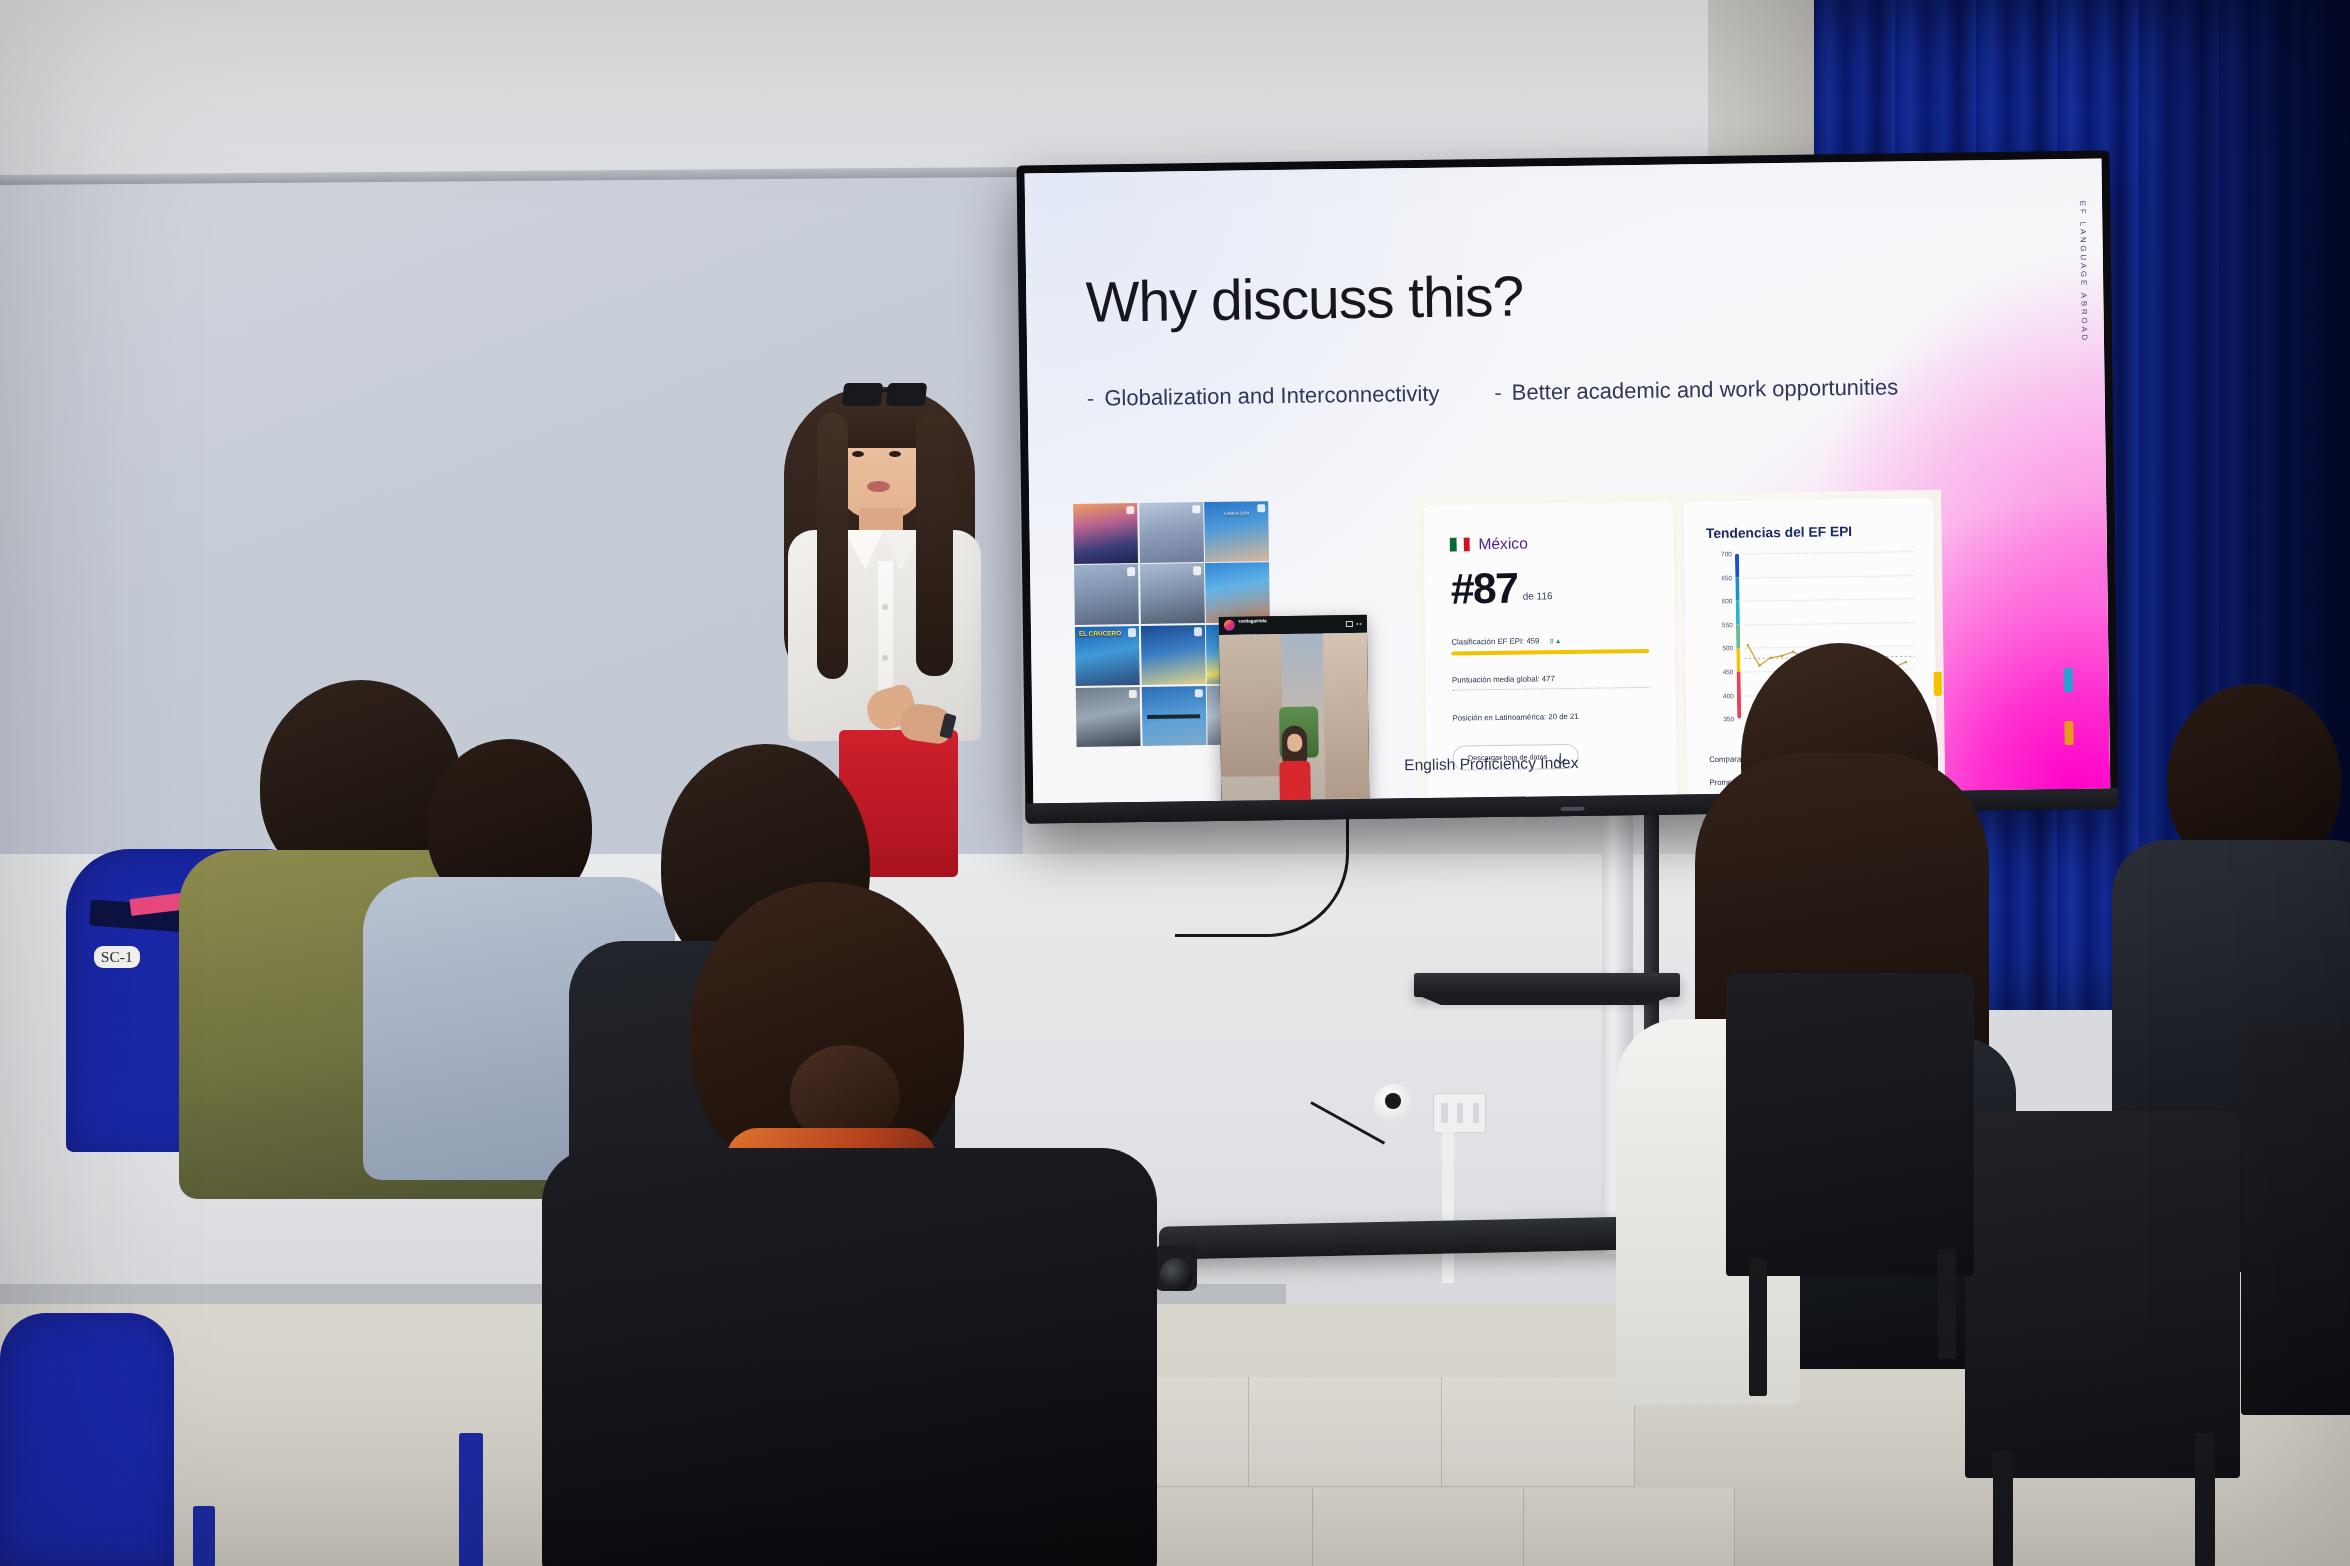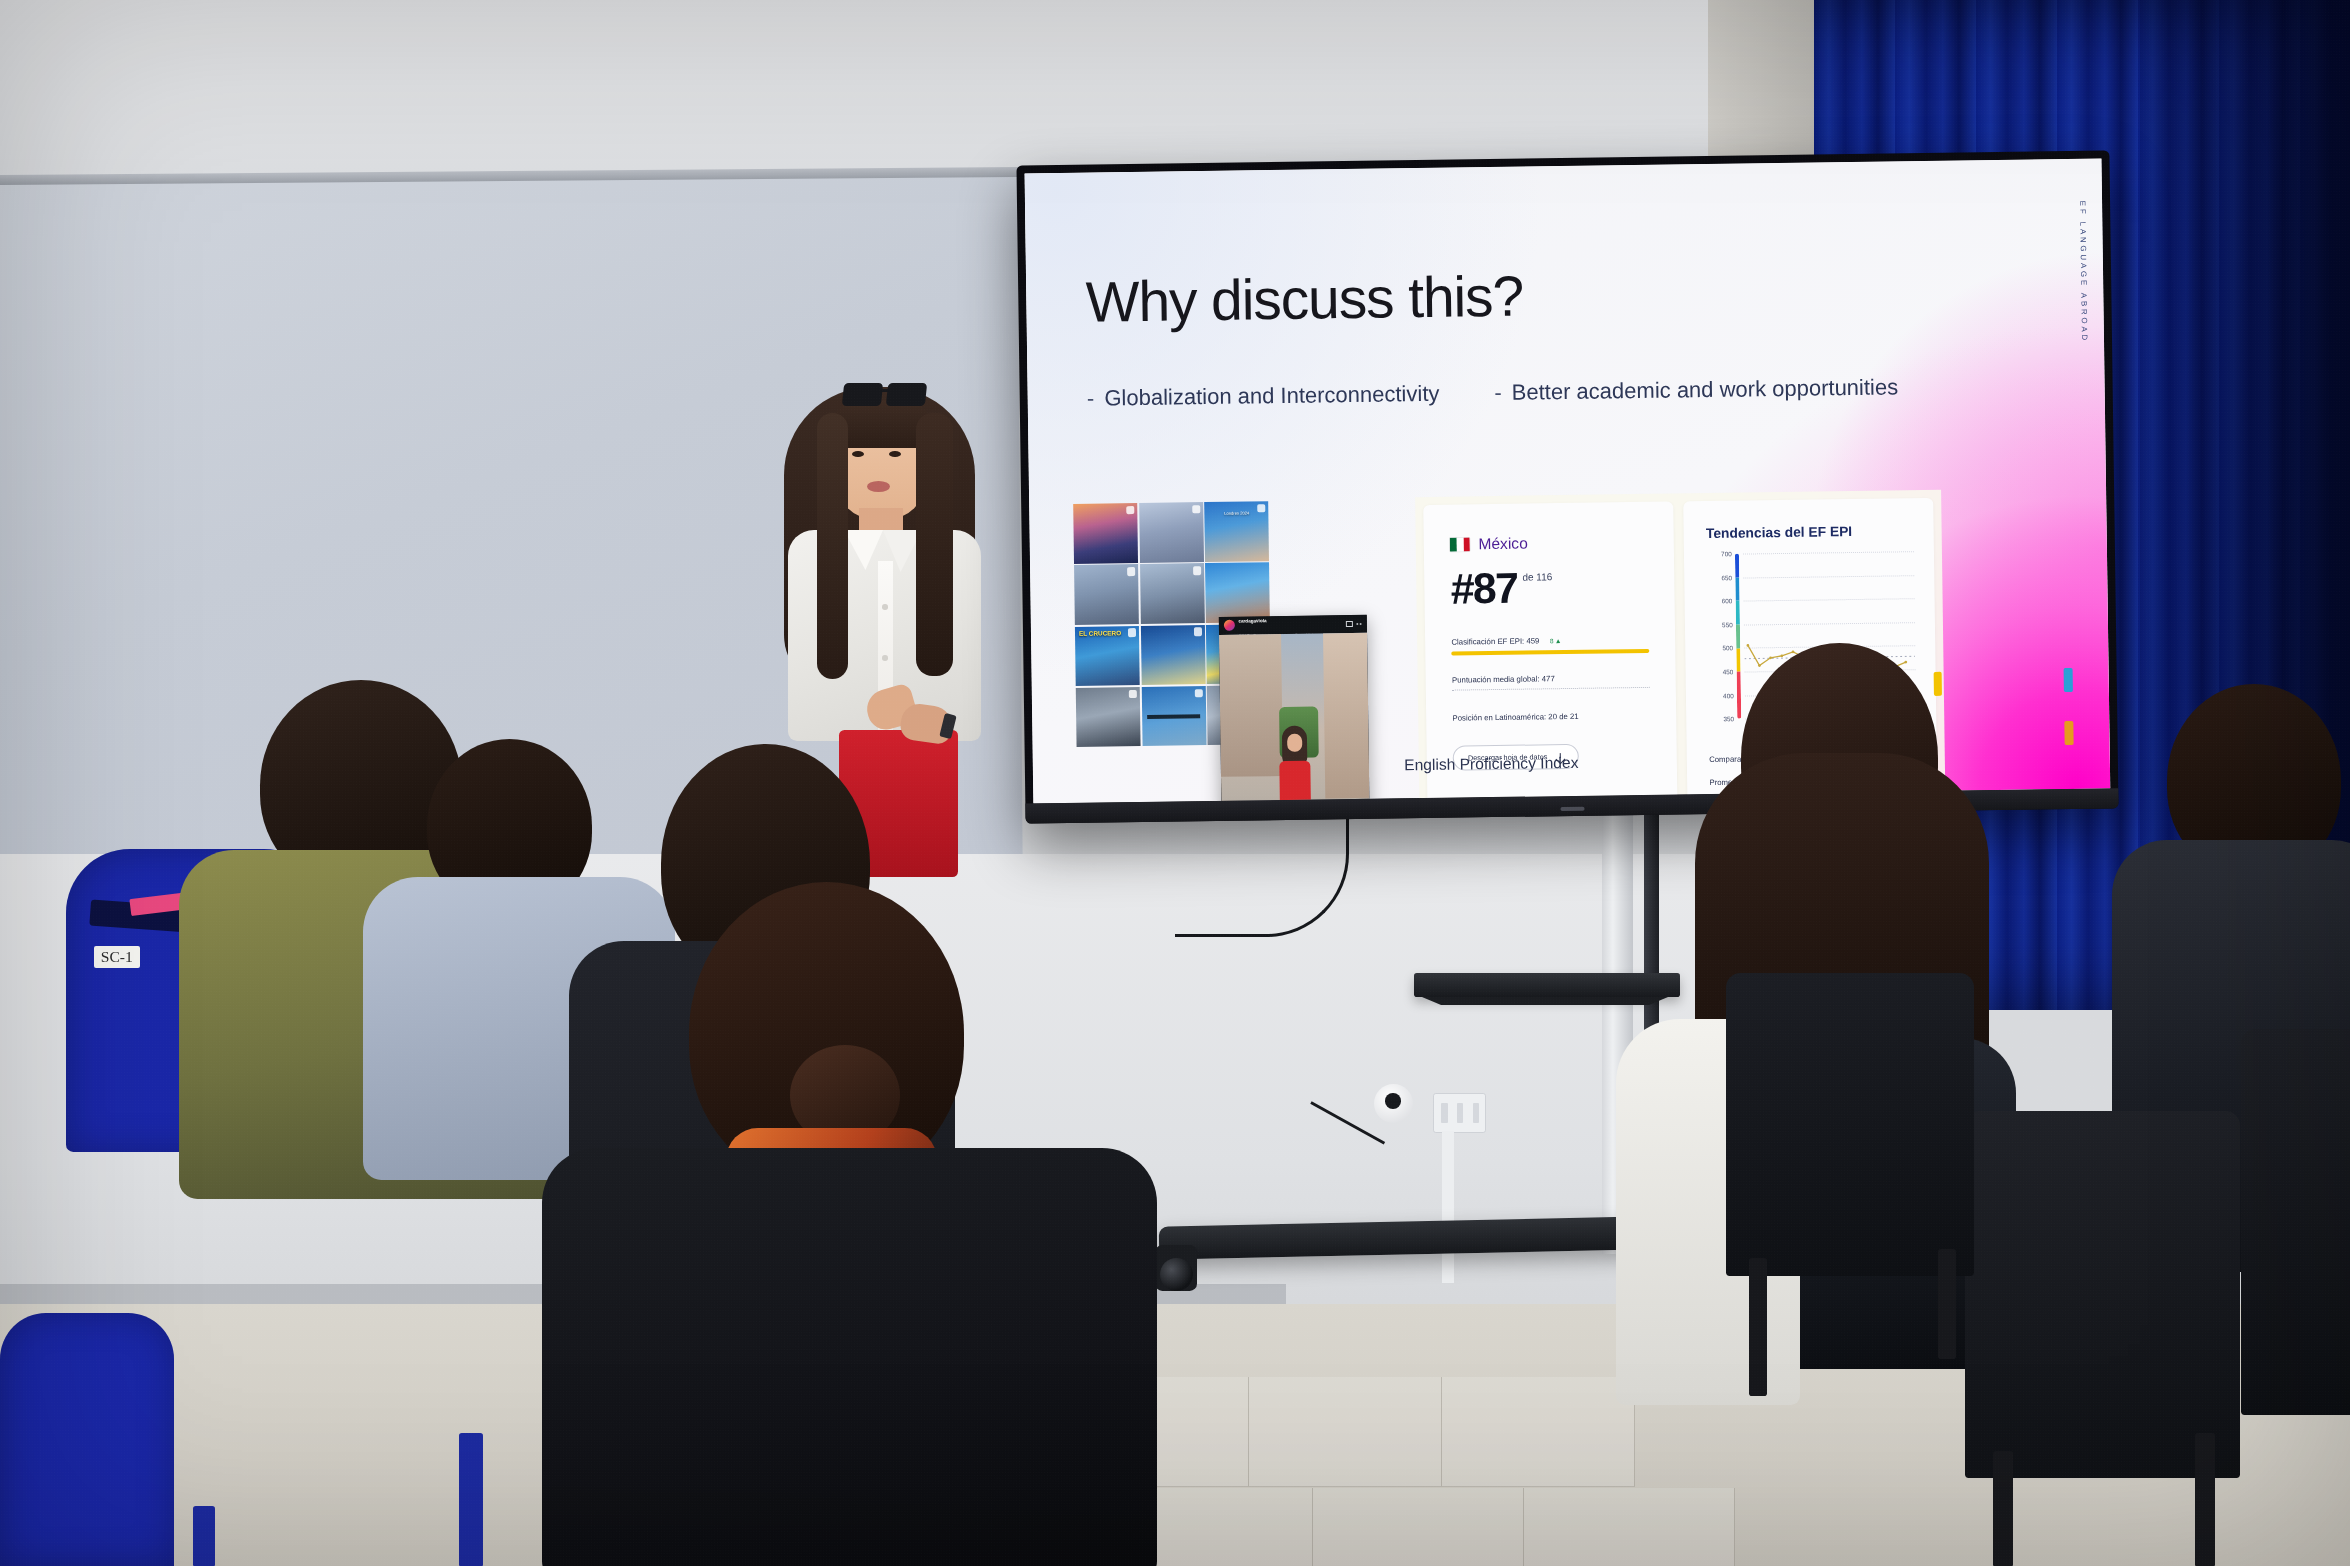--- a/index.html
+++ b/index.html
@@ -128,21 +128,21 @@
   .efcard{position:absolute;left:394px;top:337px;width:250px;height:303px;
     background:#fcfcfd;border-radius:6.4px;box-shadow:0 0.9px 3.7px rgba(0,0,0,.05);}
   .ef-country{position:absolute;left:26px;top:31px;display:flex;align-items:center;gap:8.3px;}
   .mxflag{width:20px;height:13.8px;display:flex;border-radius:0.9px;overflow:hidden;
     box-shadow:0 0 0 0.5px rgba(0,0,0,.15);}
   .mxflag i{flex:1;height:100%;display:block;}
   .mx-g{background:#046a38;} .mx-w{background:#fff;} .mx-r{background:#ce1126;}
   .ef-cname{font-size:15.6px;color:#4c1d95;}
   .ef-rank{position:absolute;left:26px;top:64px;display:flex;align-items:flex-start;gap:5.5px;}
   .ef-rank .big{font-size:43px;font-weight:bold;color:#10131e;letter-spacing:-1.8px;line-height:.95;}
-  .ef-rank .of{font-size:10px;color:#3b4360;margin-top:4px;}
+  .ef-rank .of{font-size:10px;color:#3b4360;margin-top:23px;}
   .ef-row{position:absolute;left:26px;width:198px;font-size:7.8px;color:#2a3250;}
   .r1{top:133px;} .r2{top:171px;} .r3{top:209px;}
   .ef-chip{display:inline-flex;align-items:center;gap:2.8px;margin-left:8.3px;
     font-size:6.4px;color:#1d8f4e;}
   .ef-tri{width:0;height:0;border-left:2.8px solid transparent;border-right:2.8px solid transparent;
     border-bottom:4.6px solid #1d8f4e;}
   .bar-yellow{position:absolute;left:26px;top:147px;width:198px;height:3.7px;
     background:#f3c300;border-radius:1.8px;}
   .bar-dotted{position:absolute;left:26px;top:185px;width:198px;height:0;
     border-top:1.8px dotted #b9bdc9;}
@@ -221,21 +221,21 @@
   .head{position:absolute;border-radius:50% 50% 46% 46%;}
   .torso{position:absolute;border-radius:55px 55px 18.4px 18.4px;}
   .chair{position:absolute;border-radius:14.7px 14.7px 3.7px 3.7px;}
   .chairleg{position:absolute;background:#17181c;border-radius:2.8px;}
 
   
   .bluechair{position:absolute;background:#1a27a8;border-radius:64px 64px 7.3px 7.3px;
     box-shadow:inset 0 0 37px rgba(0,0,0,.25);}
   .bc-slot{position:absolute;background:#0c1140;border-radius:3.7px;}
   .bc-label{position:absolute;background:#f4f4f0;color:#2a2a2a;font-size:15.6px;
-    padding:1.8px 7.3px;border-radius:2px;font-family:"Liberation Serif",serif;}
+    padding:1.8px 7.3px;border-radius:9px;font-family:"Liberation Serif",serif;}
   .bc-paper{position:absolute;background:#e8487f;border-radius:1.8px;transform:rotate(-7deg);}
 
   
   .pres{position:absolute;left:771px;top:363px;width:275px;height:514px;}
   .pr-hair-back{position:absolute;left:13px;top:24px;width:191px;height:303px;
     background:linear-gradient(180deg,#3b2a22,#251913);
     border-radius:88px 88px 55px 55px;}
   .pr-face{position:absolute;left:66px;top:48px;width:88px;height:108px;
     background:linear-gradient(180deg,#eec6a6,#e2b28e);border-radius:42px 42px 37px 37px;}
   .pr-bangs{position:absolute;left:57px;top:37px;width:107px;height:48px;

